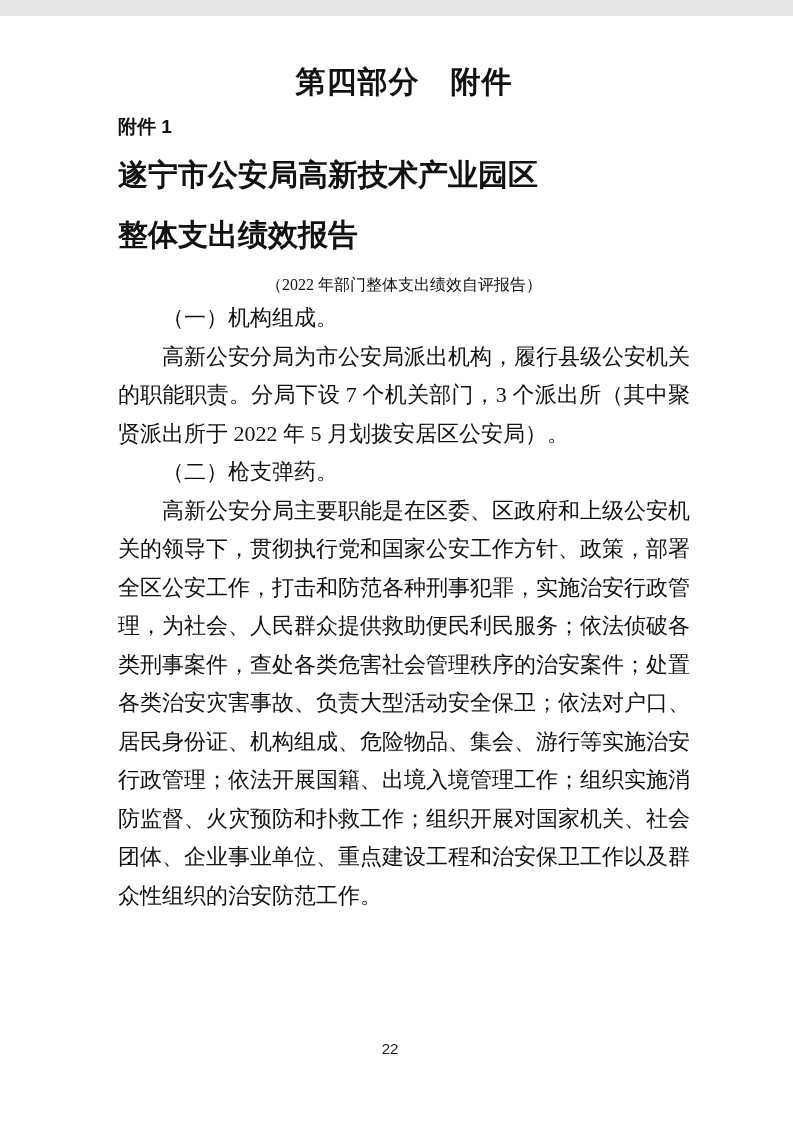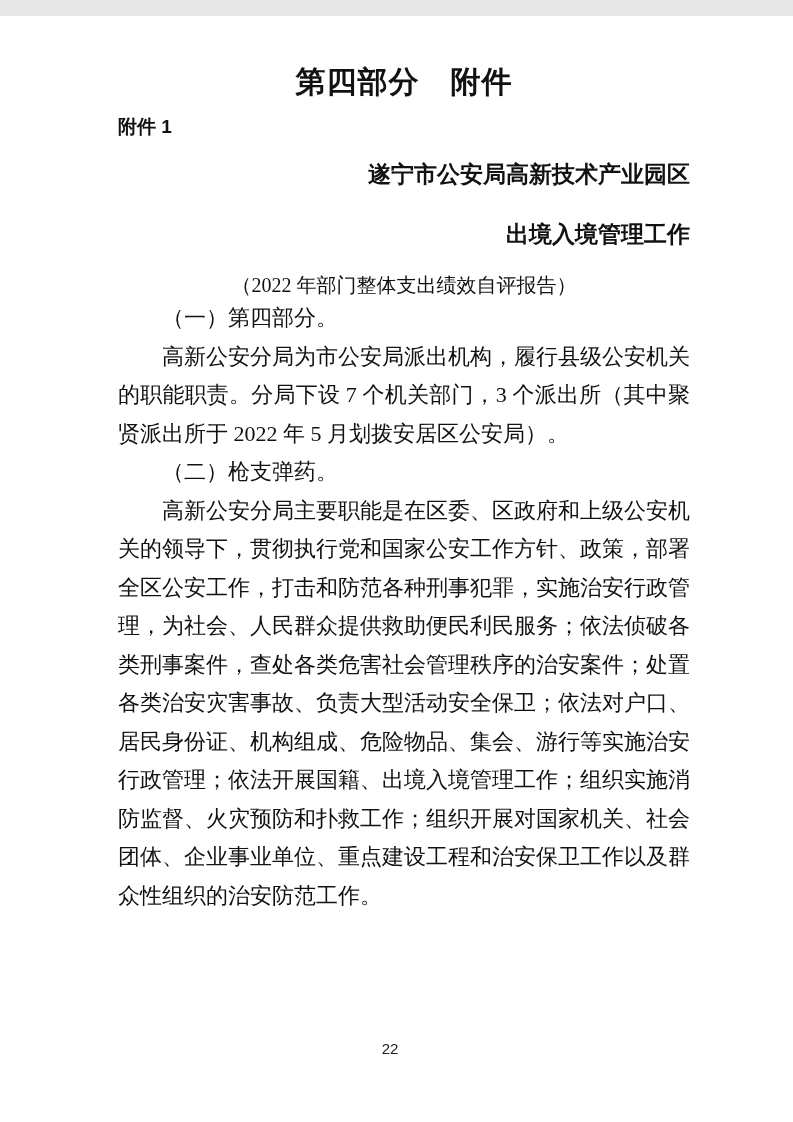--- a/index.html
+++ b/index.html
@@ -31,28 +31,28 @@
       font-family: "Liberation Sans", sans-serif;
       font-size: 19px;
       line-height: 22px;
       margin-top: 18px;
       text-align: left;
       font-weight: bold;
     }
     .doc-title {
       font-family: "Liberation Serif", serif;
       font-weight: bold;
-      font-size: 23px;
+      font-size: 30px;
       line-height: 34px;
-      text-align: right;
+      text-align: left;
     }
     .doc-title.line1 { margin-top: 20px; }
     .doc-title.line2 { margin-top: 26px; }
     .subtitle {
-      font-size: 20px;
+      font-size: 16px;
       line-height: 28px;
       text-align: center;
       margin-top: 19px;
     }
     .section-heading {
       font-family: "Liberation Sans", sans-serif;
       font-weight: bold;
       font-size: 23px;
       line-height: 38.5px;
       text-indent: 2em;
@@ -87,26 +87,26 @@
 <body>
 
 <div class="page">
 
   <div class="part-heading">第四部分　附件</div>
 
   <div class="attachment">附件 1</div>
 
   <div class="doc-title line1">遂宁市公安局高新技术产业园区</div>
 
-  <div class="doc-title line2">出境入境管理工作</div>
+  <div class="doc-title line2">整体支出绩效报告</div>
 
   <div class="subtitle">（2022 年部门整体支出绩效自评报告）</div>
 
 
-  <div class="body-block sub-heading">（一）第四部分。</div>
+  <div class="body-block sub-heading">（一）机构组成。</div>
 
   <div class="body-block para">高新公安分局为市公安局派出机构，履行县级公安机关的职能职责。分局下设 7 个机关部门，3 个派出所（其中聚贤派出所于 2022 年 5 月划拨安居区公安局）。</div>
 
   <div class="body-block sub-heading">（二）枪支弹药。</div>
 
   <div class="body-block para">高新公安分局主要职能是在区委、区政府和上级公安机关的领导下，贯彻执行党和国家公安工作方针、政策，部署全区公安工作，打击和防范各种刑事犯罪，实施治安行政管理，为社会、人民群众提供救助便民利民服务；依法侦破各类刑事案件，查处各类危害社会管理秩序的治安案件；处置各类治安灾害事故、负责大型活动安全保卫；依法对户口、居民身份证、机构组成、危险物品、集会、游行等实施治安行政管理；依法开展国籍、出境入境管理工作；组织实施消防监督、火灾预防和扑救工作；组织开展对国家机关、社会团体、企业事业单位、重点建设工程和治安保卫工作以及群众性组织的治安防范工作。</div>
 
   <div class="page-number">22</div>
 
 </div>

